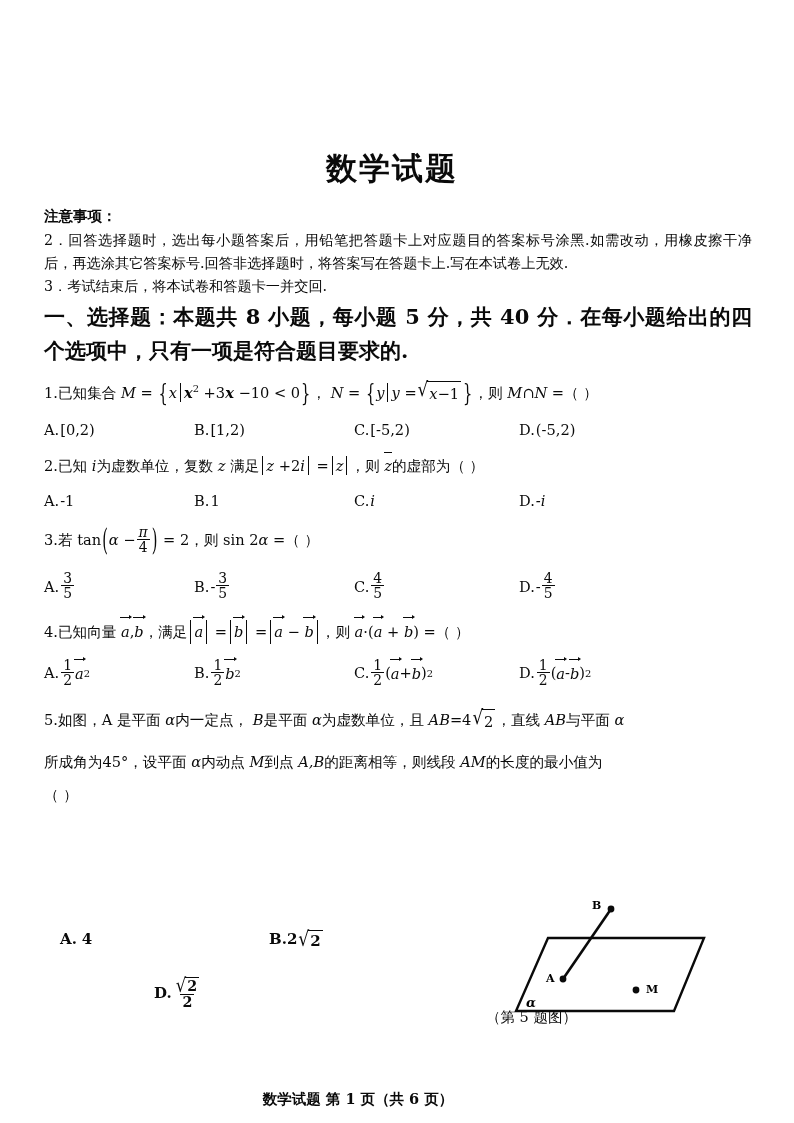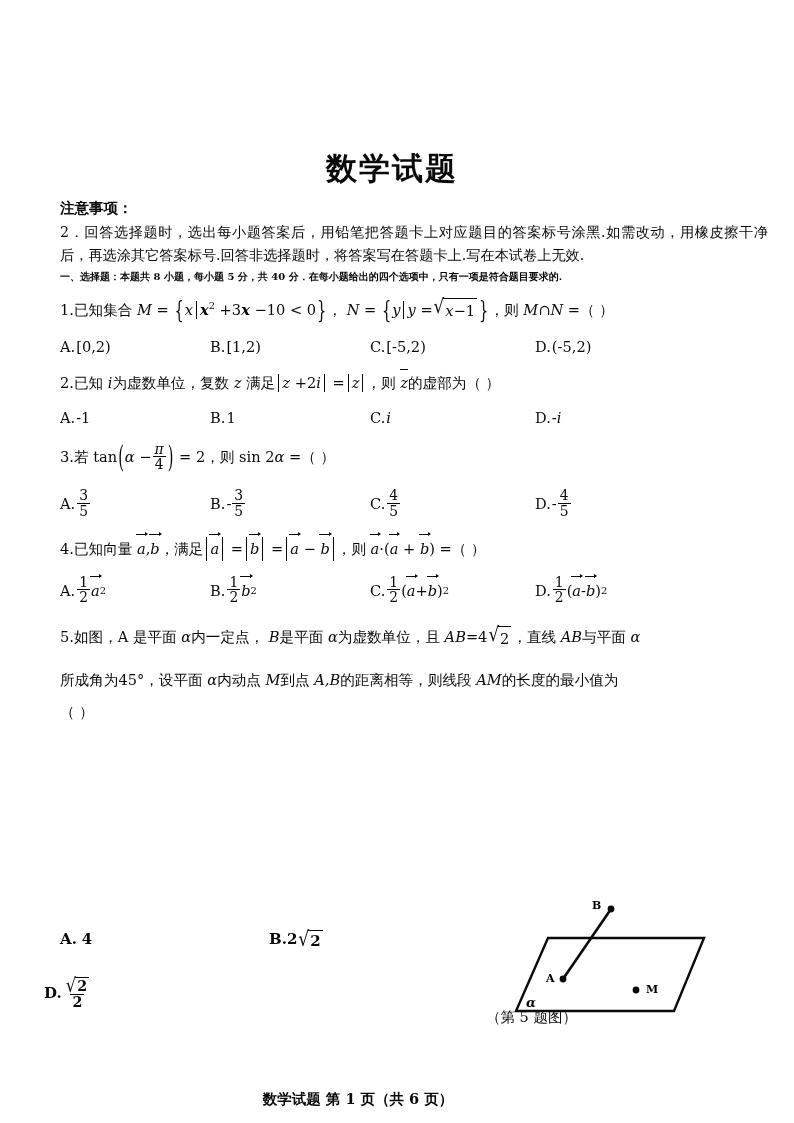--- a/index.html
+++ b/index.html
@@ -32,40 +32,39 @@
     text-align: center;
     font-size: 31px;
     font-weight: bold;
     letter-spacing: 2px;
     font-family: "DejaVu Serif", "Liberation Serif", serif;
   }
 
   
   .content {
     position: absolute;
-    top: 197px;
+    top: 205px;
     left: 44px;
     width: 708px;
-    margin-left: 16px;
   }
 
   .notice-head {
     font-size: 14.5px;
     font-weight: bold;
     line-height: 1.5;
     margin-bottom: 2px;
   }
   .notice-item {
     font-size: 14.2px;
     line-height: 1.62;
     text-align: justify;
     margin: 0;
   }
   .section-head {
-    font-size: 10px;
+    font-size: 21px;
     font-weight: bold;
     line-height: 1.62;
     text-align: justify;
     margin-top: 2px;
   }
 
   
   .q {
     margin-top: 13px;
     font-size: 14.6px;
@@ -220,35 +219,36 @@
     position: absolute;
     left: 0;
     top: 1090px;
     width: 716px;
     text-align: center;
     font-size: 14.5px;
     font-weight: bold;
   }
 
   .q5-opts { position: absolute; left: 44px; top: 930px; width: 400px; }
-  .q5-row { display: flex; margin-bottom: 28px; font-size: 15px; }
+  .q5-row { display: flex; margin-bottom: 28px; font-size: 15px; justify-content: center; }
   .q5-cell-a { width: 215px; padding-left: 16px; }
   .q5-cell-b { width: 180px; }
 </style>
 </head>
 <body>
 
 <div class="page">
 
   <div class="doc-title">数学试题</div>
 
   <div class="content">
 
     <div class="notice-head">注意事项：</div>
     <div class="notice-item">2．回答选择题时，选出每小题答案后，用铅笔把答题卡上对应题目的答案标号涂黑.如需改动，用橡皮擦干净后，再选涂其它答案标号.回答非选择题时，将答案写在答题卡上.写在本试卷上无效.</div>
+    <div class="notice-item">3．考试结束后，将本试卷和答题卡一并交回.</div>
 
     <div class="section-head">一、选择题：本题共 8 小题，每小题 5 分，共 40 分．在每小题给出的四个选项中，只有一项是符合题目要求的.</div>
 
     <div class="q">
       <div class="q-stem">
         <span>1.</span><span>已知集合</span>
         <span class="mi">M</span>
         <span>=</span>
         <span class="br-set">{</span><span class="mi">x</span><span class="bar-tall"></span><span class="mb">x</span><span class="sup mn">2</span>
         +<span class="mn">3</span><span class="mb">x</span>

